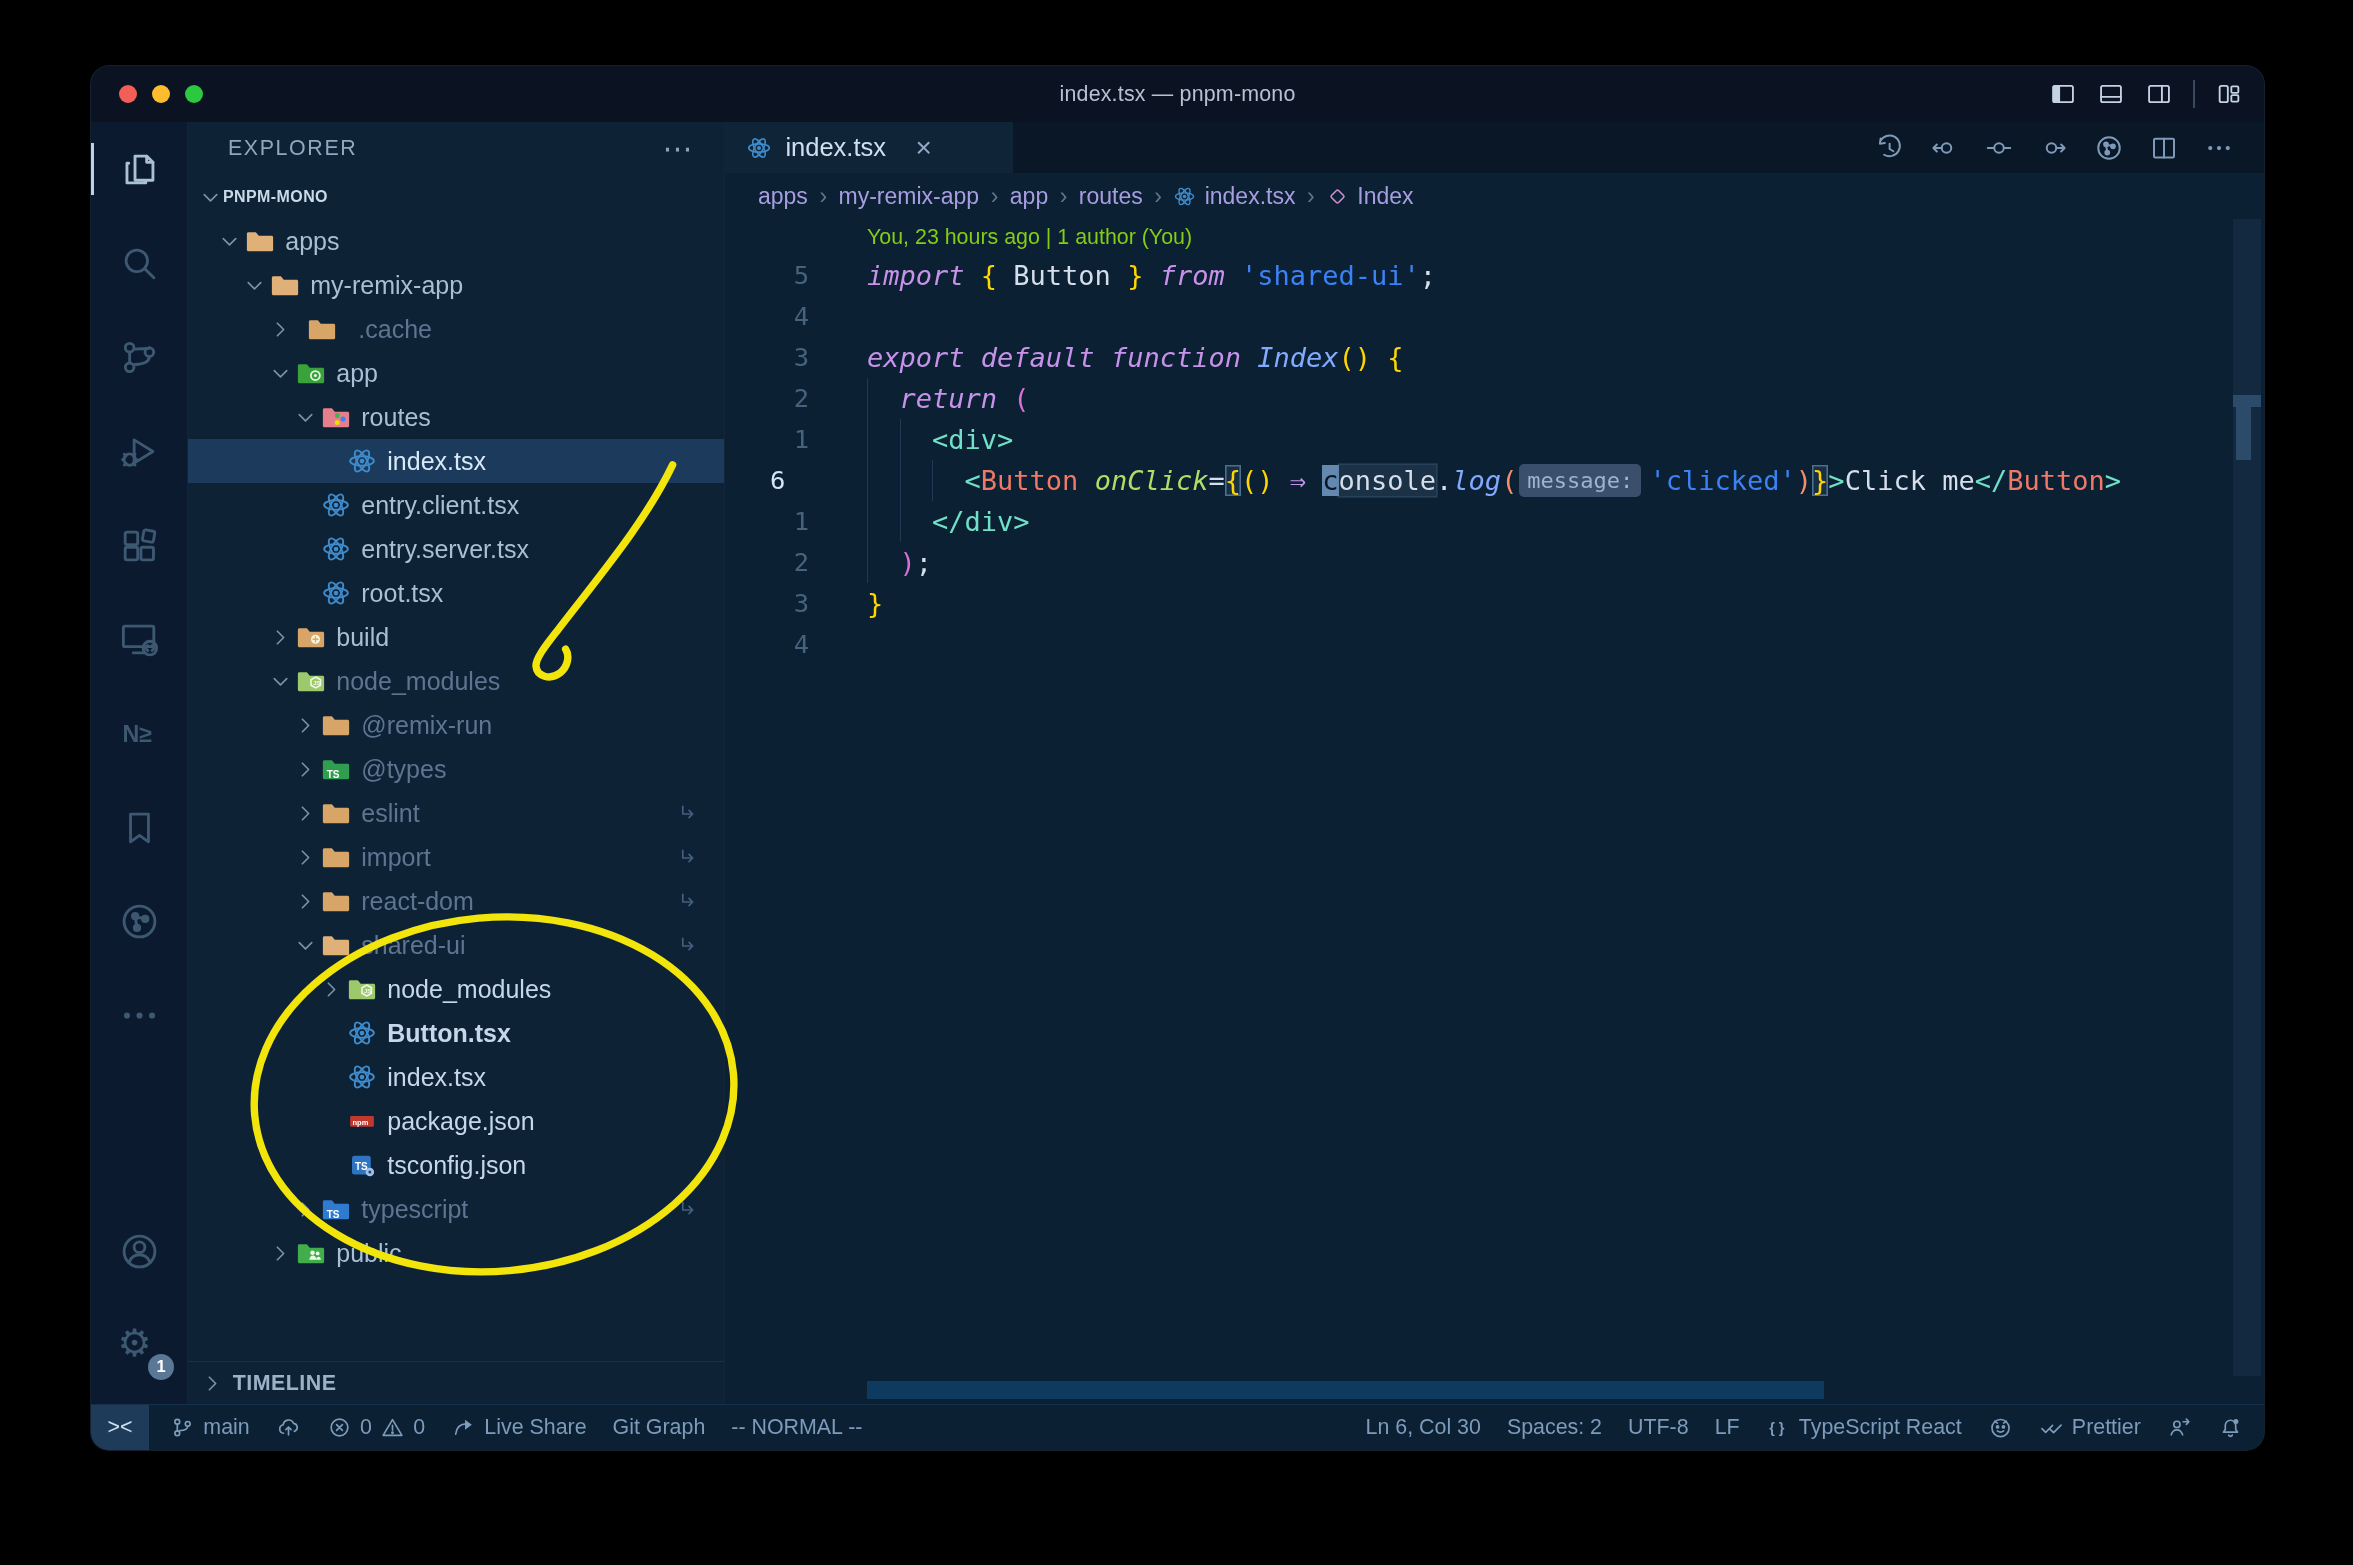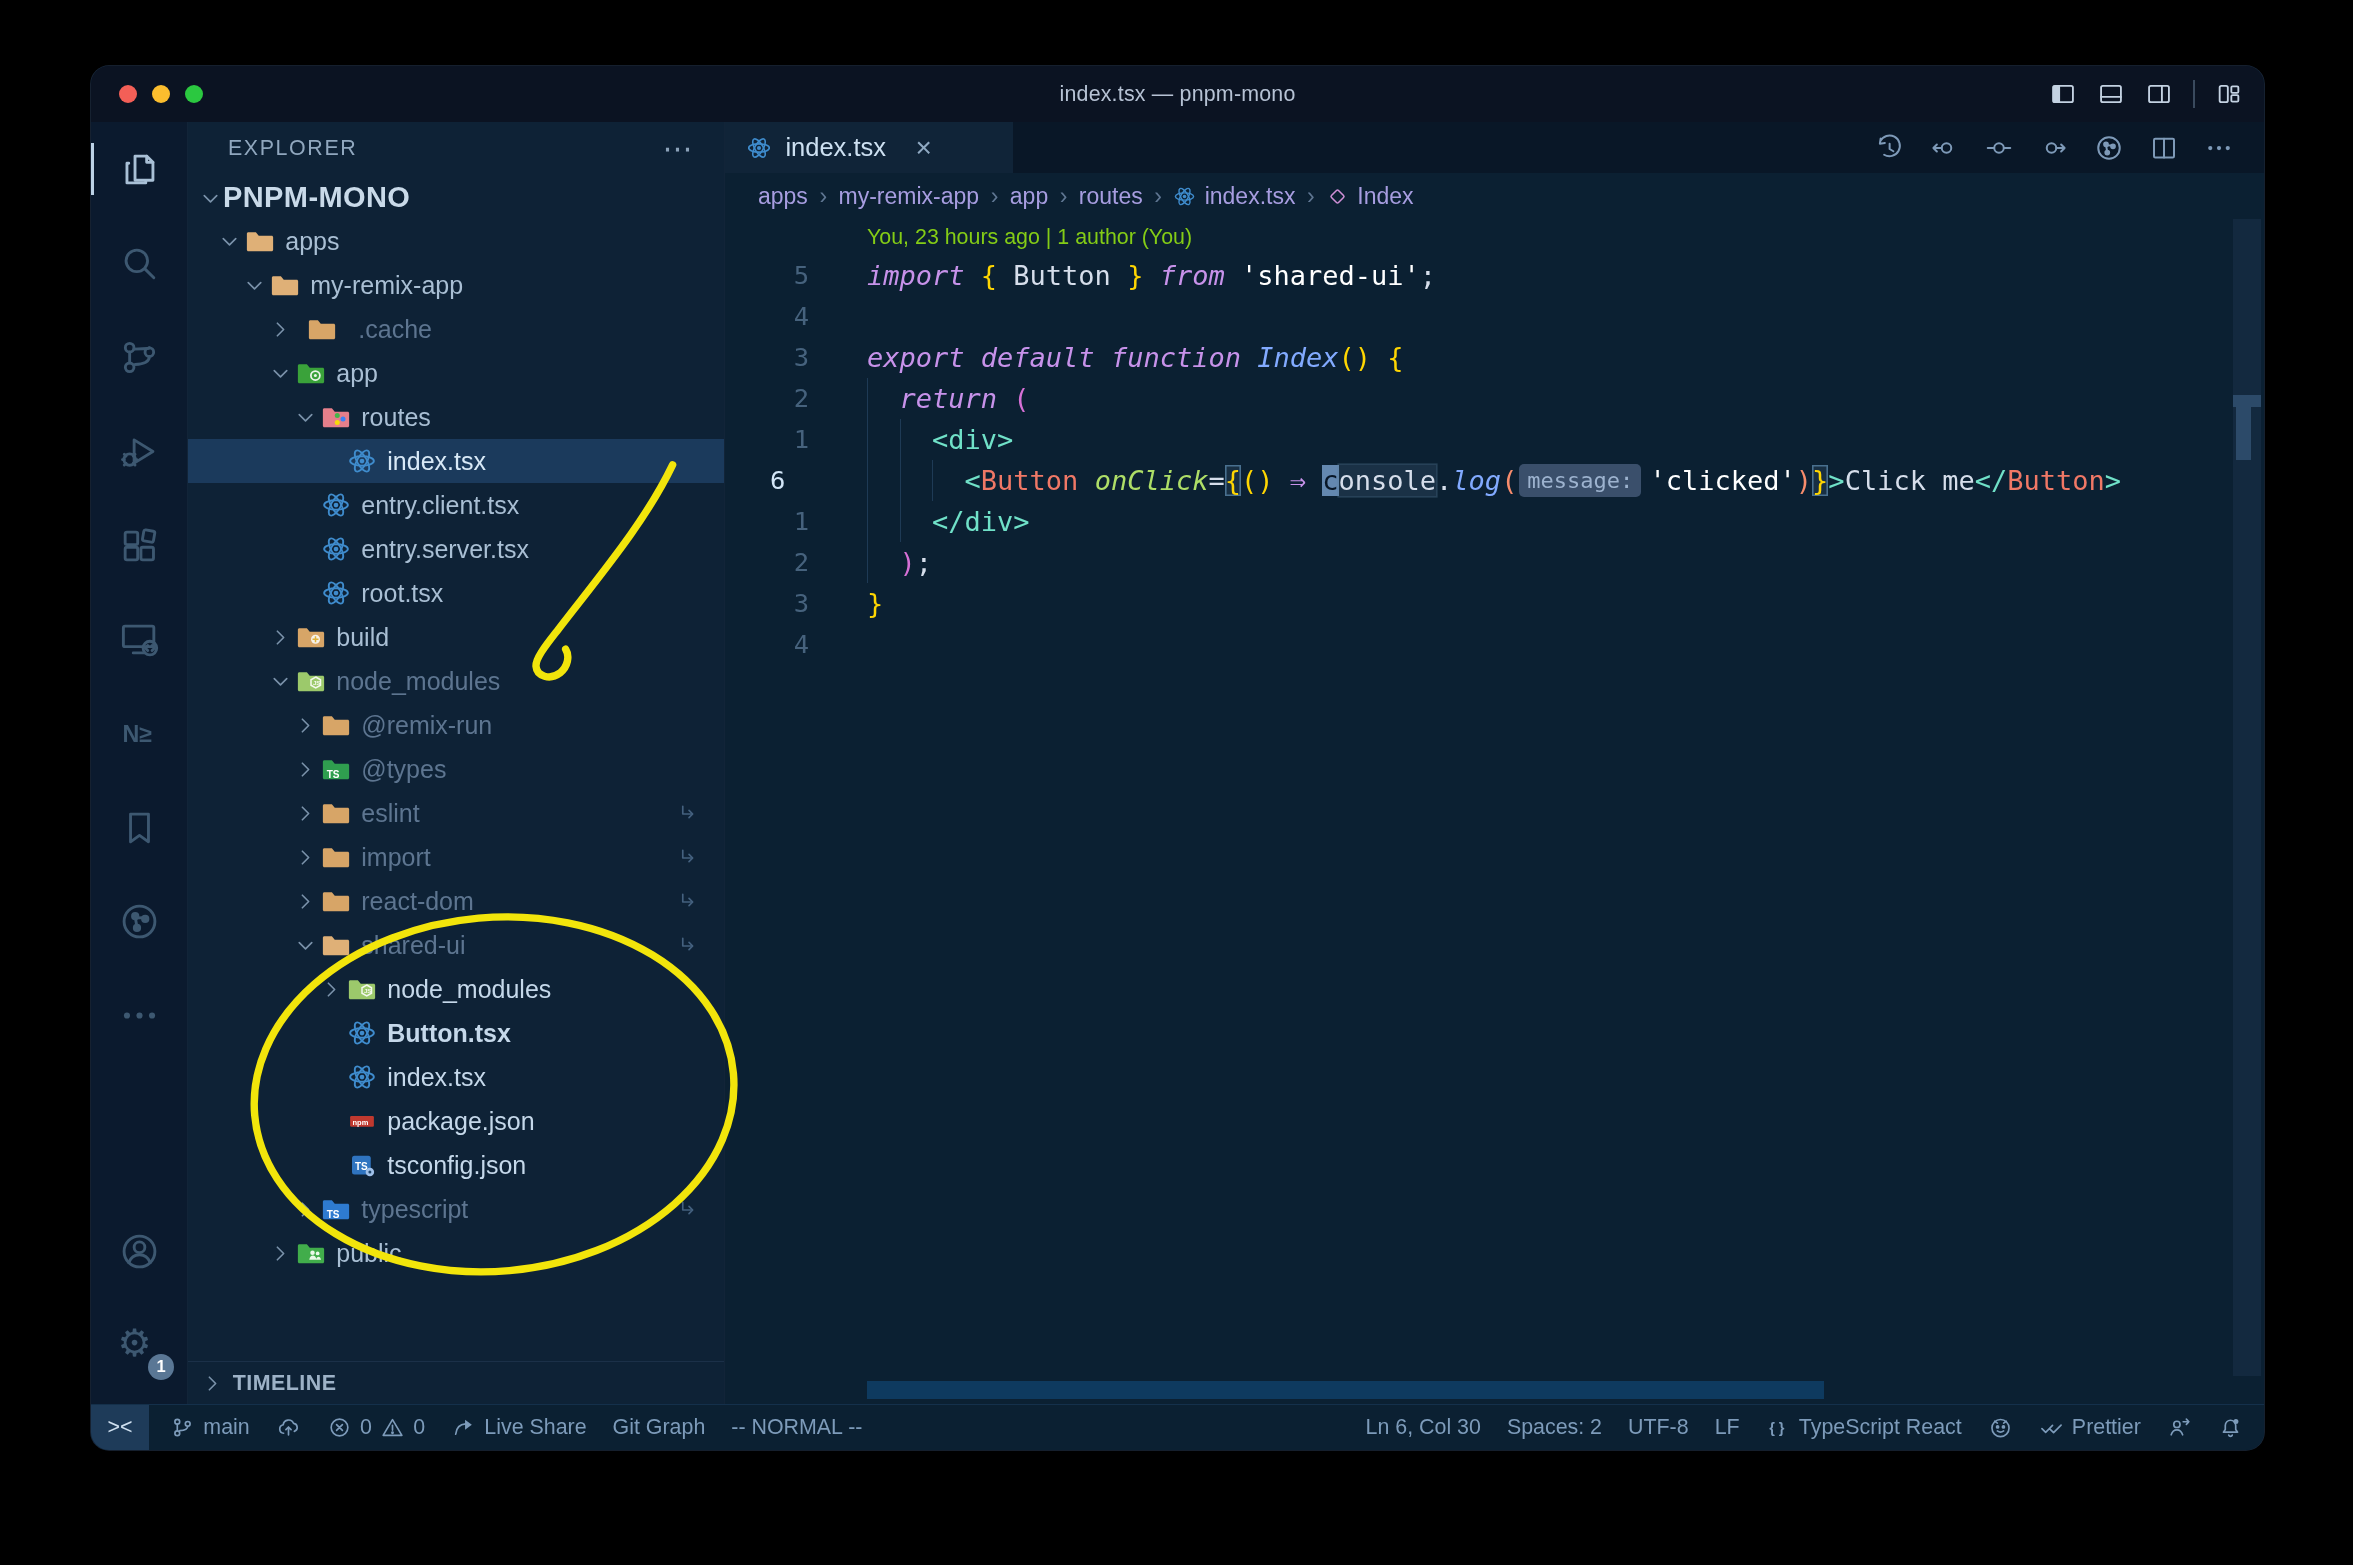--- a/index.html
+++ b/index.html
@@ -34,21 +34,21 @@
     background:#5d7removed; background:#5a7795; color:#fff; font-size:16.5px; font-weight:bold;
     display:flex; align-items:center; justify-content:center; padding:0 5px; }
   .glyph { font-size:38px; line-height:1; }
 
   
   .sidebar { width:537px; flex:none; background:#0e2236; position:relative; border-right:0.8px solid #122438; overflow:hidden; }
   .sb-header { height:53px; display:flex; align-items:center; padding:0 30px 0 40px;
     font-size:21.4px; letter-spacing:1.6px; color:#90a7be; }
   .sb-more { margin-left:auto; font-size:30px; color:#8ba2b9; line-height:0; }
   .root-row { height:44px; display:flex; align-items:center; padding-left:10px;
-    font-size:29px; font-weight:bold; color:#c9dae9; letter-spacing:0.4px; }
+    font-size:16px; font-weight:bold; color:#c9dae9; letter-spacing:0.4px; }
   .chev { width:25px; height:25px; flex:none; display:inline-block; color:#7a92aa; }
   .chev svg { width:100%; height:100%; }
   .tree-row { height:44px; display:flex; align-items:center; font-size:25px; color:#a9bfd4; cursor:default; }
   .tree-row.dim .tree-label { color:#5d7590; }
   .tree-row.bright .tree-label { color:#c5d8ea; }
   .tree-row.selected { background:#1b3a5c; }
   .tree-row.selected .tree-label { color:#d8e9f7; }
   .tree-icon { width:30px; height:30px; flex:none; margin:0 10px 0 3.3px; display:inline-block; }
   .tree-icon svg { width:100%; height:100%; }
   .symlink { width:25px; height:25px; margin-left:auto; margin-right:23px; color:#44617f; flex:none; }
@@ -85,21 +85,21 @@
   .indent-guide { position:absolute; top:0; bottom:0; width:0.8px; background:#1e3a55; }
 
   .tok-kw { color:#c792ea; font-style:italic; }
   .tok-by { color:#ffd602; }
   .tok-pp { color:#d670d6; }
   .tok-po { color:#f78c6c; }
   .tok-tag { color:#70e1c8; }
   .tok-comp { color:#f07866; }
   .tok-attr { color:#aede67; font-style:italic; }
   .tok-fn { color:#82aaff; font-style:italic; }
-  .tok-str { color:#ffffff; }
+  .tok-str { color:#3b82f6; }
   .tok-pl { color:#d6deeb; }
   .tok-arrow { color:#c792ea; }
   .f-cursor { background:#6488b0; color:#081626; }
   .f-whl { background:rgba(93,128,160,.18); box-shadow:0 0 0 1.6px rgba(93,128,160,.35); }
   .f-match { background:rgba(93,128,160,.16); box-shadow:inset 0 0 0 1.6px #49708f; }
   .tok-hint.f-hint { display:inline-block; background:#3a4f6b; color:#9db3cf; border-radius:5px;
     padding:0 8.2px; margin:0 8.2px 0 1.6px; font-size:22px; line-height:33px; vertical-align:1.6px; }
 
   .minimap { position:absolute; right:3.3px; top:0; bottom:28px; width:28px; background:#13293f; }
   .mm-slider { position:absolute; left:0; top:176px; width:100%; }

